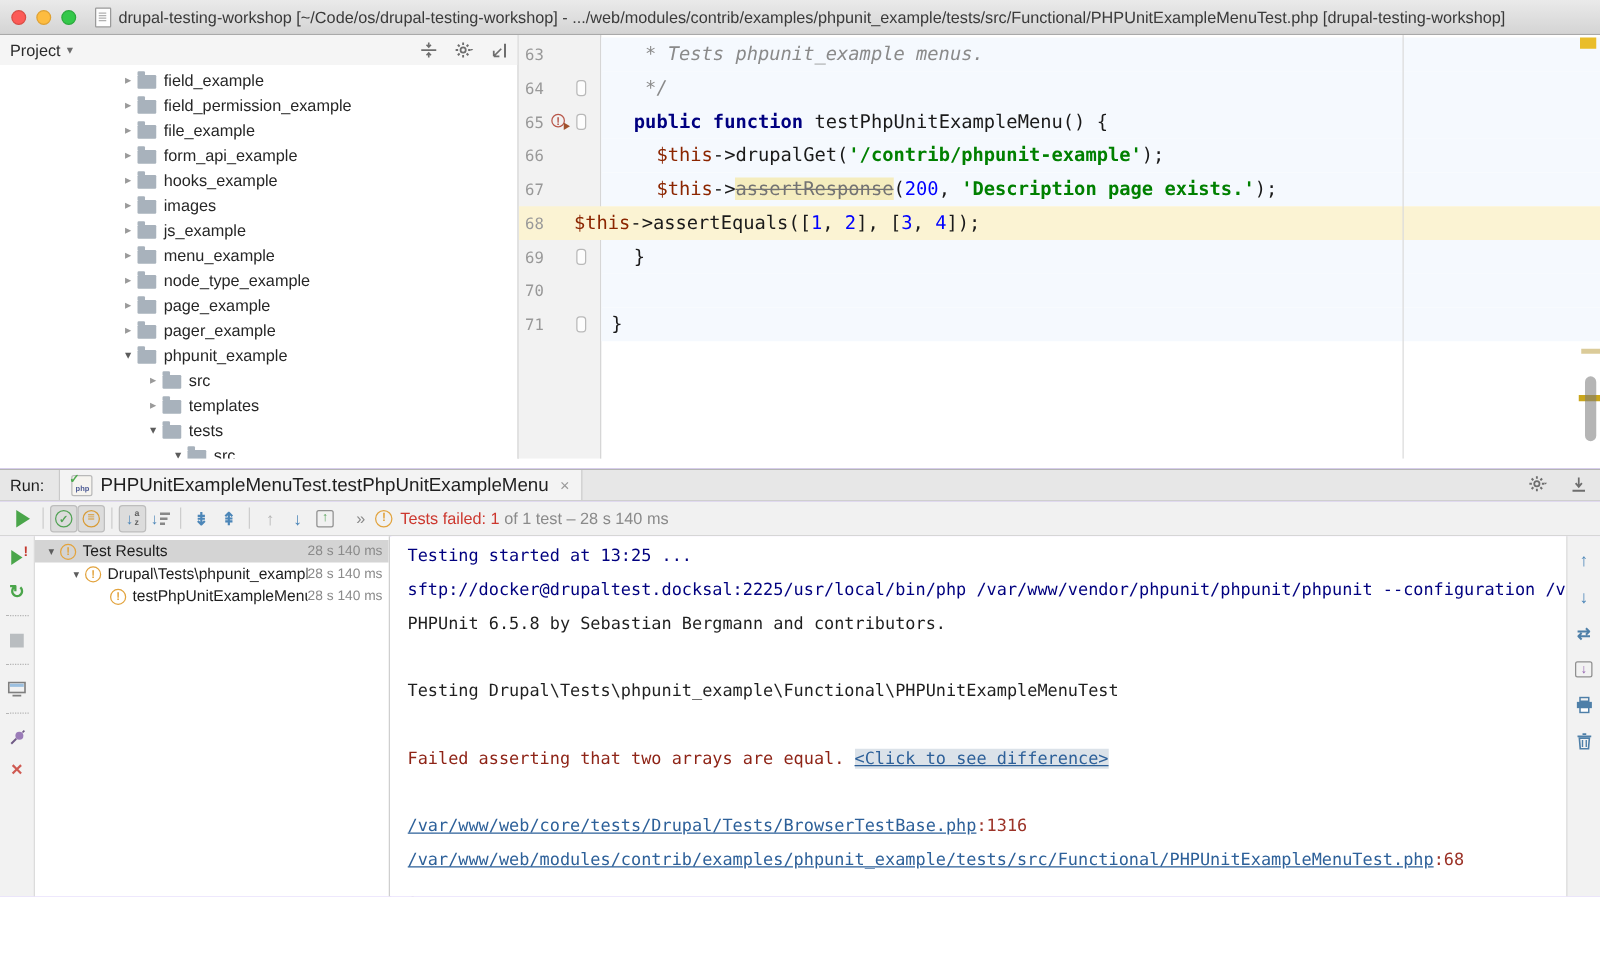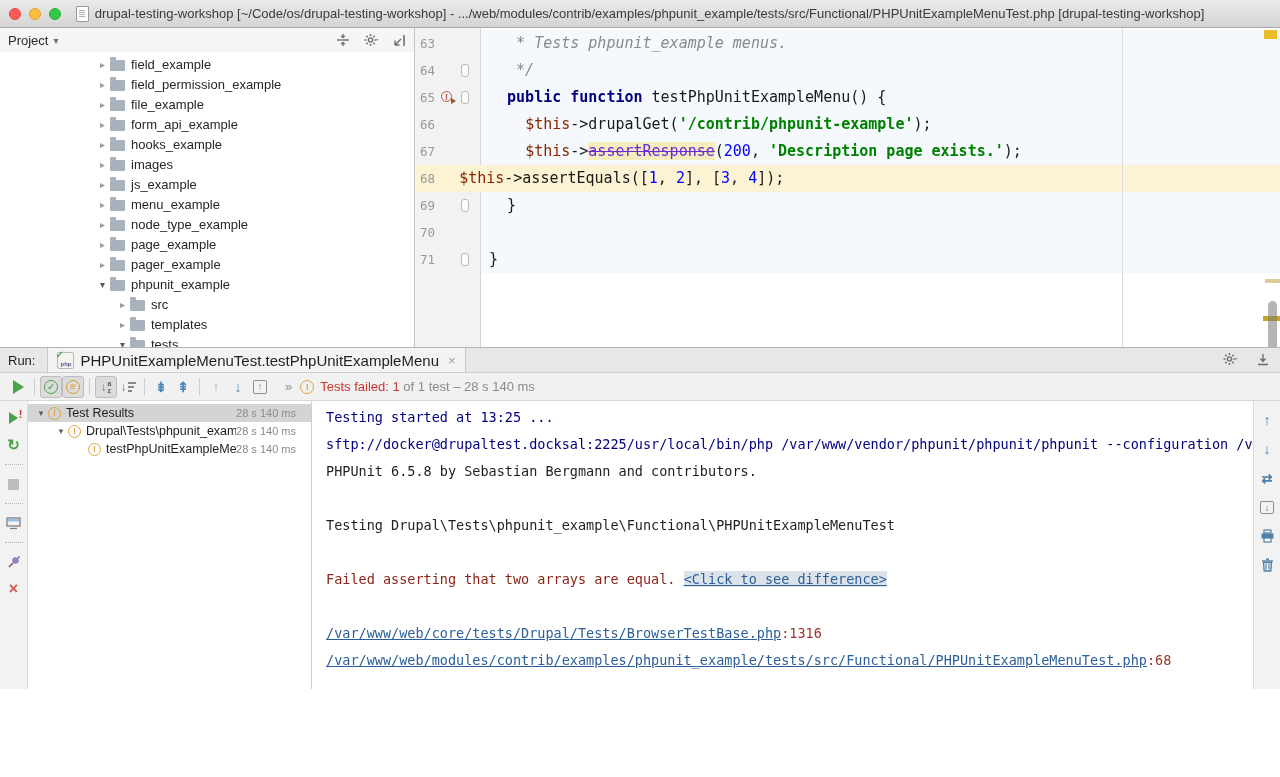--- a/index.html
+++ b/index.html
@@ -55,29 +55,29 @@
     line-height:27px;padding-left:8px;overflow:hidden;}
   .bg-blue .code{background:#f5f9fe;}
   .bg-yellow{background:#fbf3d3;flex-direction:column;}
   .bg-white .code{background:#fff;}
   .s-plain{color:#1a1a1a;}
   .s-comment{color:#8a8a8a;font-style:italic;}
   .s-keyword{color:#000080;font-weight:bold;}
   .s-string{color:#008000;font-weight:bold;}
   .s-number{color:#0000ff;}
   .s-variable{color:#8b2500;}
-  .s-deprecated{color:#6d28d9;text-decoration:line-through;background:#f5edbe;}
+  .s-deprecated{color:#737373;text-decoration:line-through;background:#f5edbe;}
   .right-margin{position:absolute;left:707px;top:0;bottom:0;width:1px;background:#dcdcdc;}
   .stripe-warn-box{position:absolute;right:3px;top:2px;width:13px;height:9px;background:#e9bd2a;}
   .stripe-mark1{position:absolute;right:0;top:251px;width:15px;height:4px;background:#dbcb99;}
   .stripe-mark2{position:absolute;right:0;top:288px;width:17px;height:5px;background:#c9a61d;}
   .scroll-thumb{position:absolute;right:3px;top:273px;width:9px;height:52px;background:rgba(120,120,120,.55);
     border-radius:5px;}
   
-  .run-panel{position:absolute;left:0;top:347px;width:1280px;height:342px;background:#8b5cf6;
+  .run-panel{position:absolute;left:0;top:375px;width:1280px;height:342px;background:#8b5cf6;
     border-top:1px solid #b4b4b4;box-sizing:border-box;}
   .rp-tabrow{position:absolute;left:0;top:0;right:0;height:25px;background:#e7e7e7;
     border-bottom:1px solid #cfcfcf;display:flex;align-items:center;box-sizing:border-box;}
   .run-label{font-size:13px;color:#1f1f1f;margin-left:8px;margin-right:12px;}
   .run-tab{height:24px;display:flex;align-items:center;background:#f3f3f3;
     border-left:1px solid #c9c9c9;border-right:1px solid #c9c9c9;padding:0 9px;}
   .php-icon{width:15px;height:15px;border:1px solid #b9b9b9;background:#f6f4ef;border-radius:2px;
     position:relative;margin-right:6px;flex:none;}
   .php-icon .php-txt{position:absolute;left:0;right:0;bottom:0;font-size:6px;font-weight:bold;
     color:#4c5a93;text-align:center;line-height:7px;}
@@ -125,21 +125,21 @@
   .autotest{color:#4aa54a;font-size:15px;font-weight:bold;}
   .stopsq{width:11px;height:11px;background:#b9bdc0;}
   .closex{color:#cf5a52;font-size:16px;font-weight:bold;line-height:14px;}
   #test-tree{position:absolute;left:28px;top:0;width:284px;bottom:0;border-right:1px solid #cfcfcf;
     box-sizing:border-box;overflow:hidden;padding-top:3px;background:#fff;}
   .ttrow{height:18px;display:flex;align-items:center;font-size:12.5px;color:#1e1e1e;}
   .ttrow.selected{background:#d4d4d4;}
   .ttrow .arr{width:14px;font-size:9px;}
   .ttrow .warn{width:13px;height:13px;margin-right:5px;font-size:9px;}
   .tt-label{flex:1;overflow:hidden;white-space:nowrap;}
-  .tt-time{flex:none;color:#8a8a8a;font-size:11px;padding-right:15px;white-space:nowrap;}
+  .tt-time{flex:none;color:#8a8a8a;font-size:11px;padding-right:5px;white-space:nowrap;}
   #console{position:absolute;left:313px;top:0;right:27px;bottom:0;overflow:hidden;background:#fff;
     padding:3px 0 0 13px;}
   .cline{height:27px;line-height:27px;font-family:"DejaVu Sans Mono",monospace;font-size:13.5px;
     white-space:pre;overflow:hidden;}
   .c-sys{color:#00007f;}
   .c-out{color:#1f1f1f;margin-top:40px;}
   .c-error{color:#8e2417;}
   .c-link{color:#2d6099;text-decoration:underline;margin-top:30px;}
   .c-link-highlight{color:#2d6099;text-decoration:underline;background:#dbe2e9;margin-top:20px;}
   .c-lineref{color:#9c3328;}

